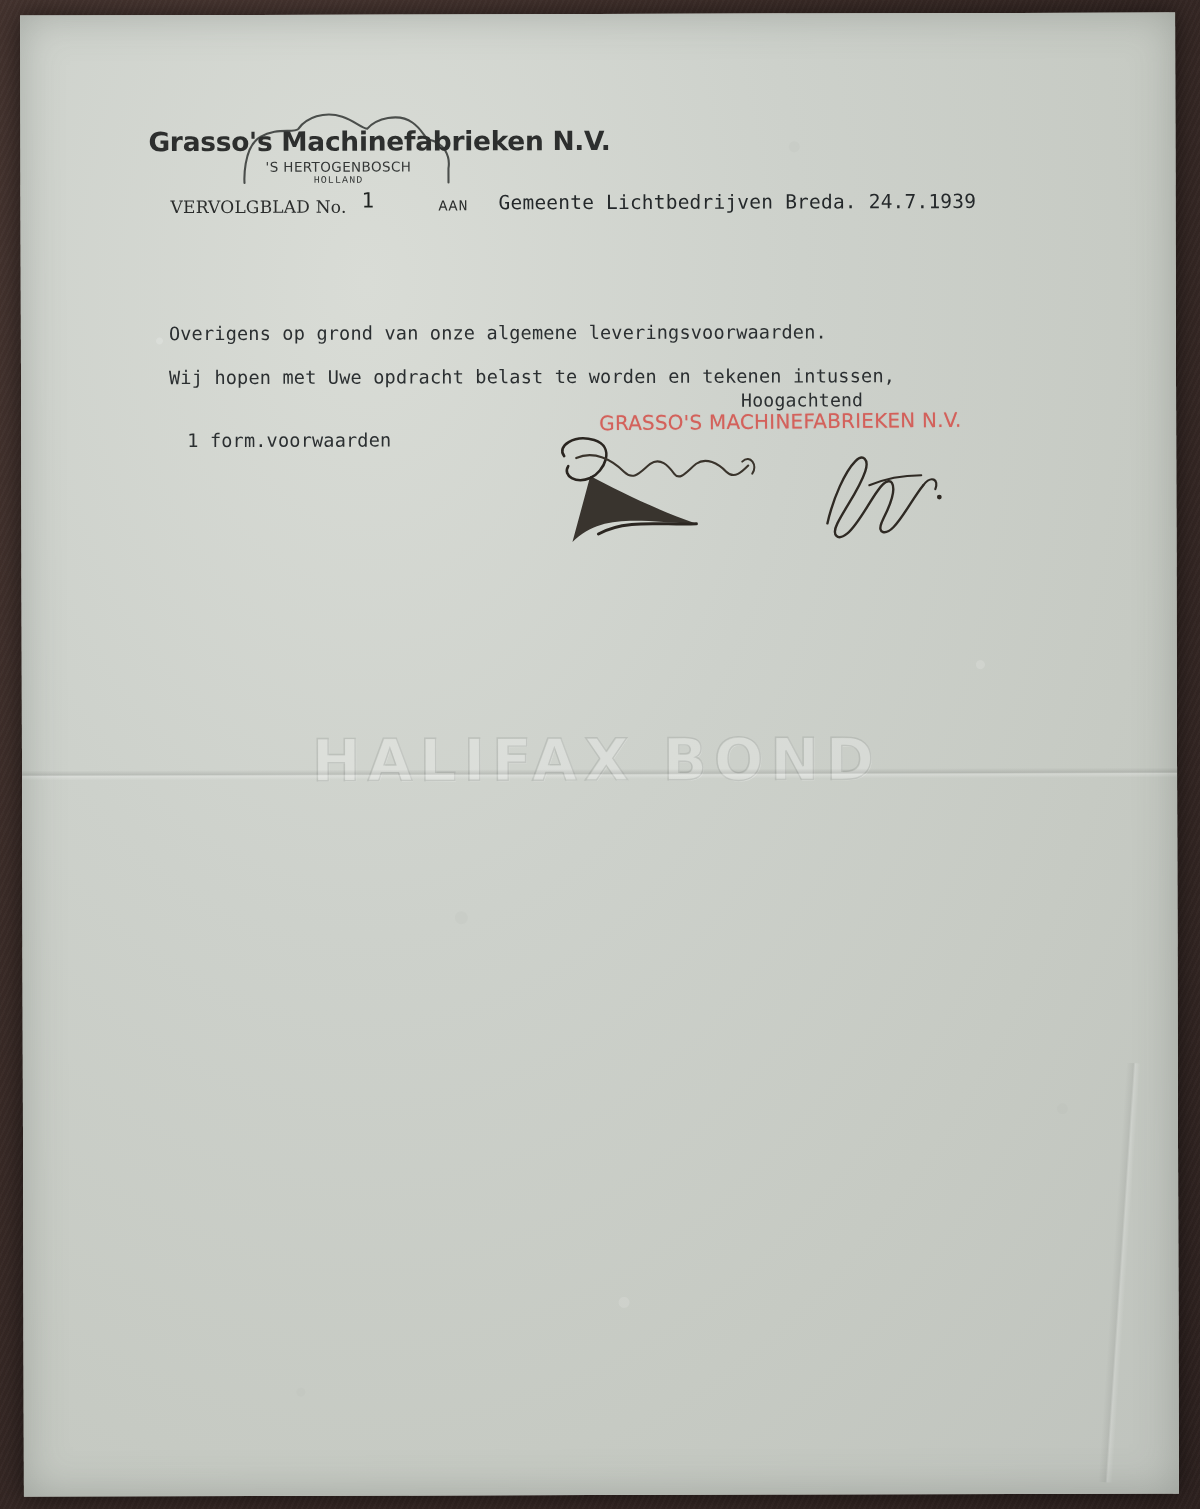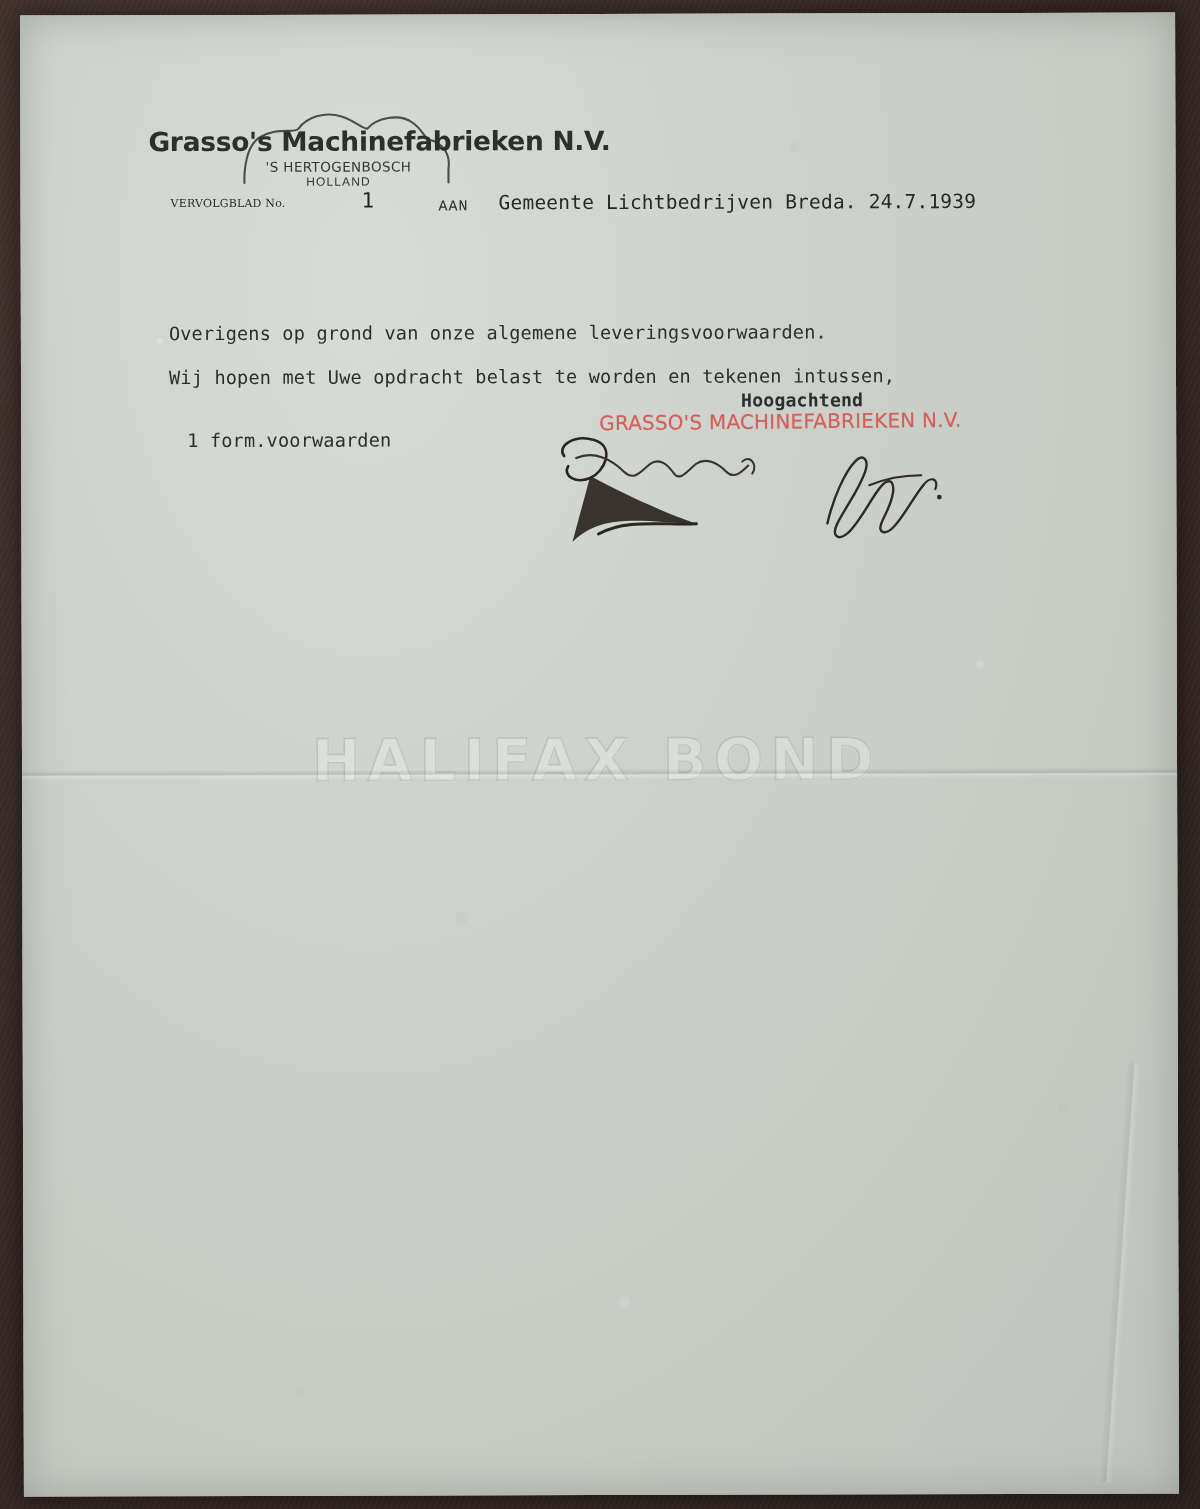--- a/index.html
+++ b/index.html
@@ -127,40 +127,40 @@
     font-size: 13.5px;
     letter-spacing: 0.4px;
     color: #343736;
   }
   .company-country {
     position: absolute;
     left: 0;
     top: 68px;
     width: 380px;
     text-align: center;
-    font-family: Liberation Sans, sans-serif;
-    font-size: 12px;
+    font-family: Liberation Mono, monospace;
+    font-size: 10px;
     letter-spacing: 1.1px;
     color: #343736;
   }
 
   
   .cont-row {
     position: absolute;
     left: 128px;
     top: 178px;
     width: 920px;
     height: 30px;
   }
   .cont-label {
     position: absolute;
     left: 22px;
     top: 4px;
     font-family: "DejaVu Serif", serif;
-    font-size: 11px;
+    font-size: 17px;
     letter-spacing: 0.2px;
     color: #2b2d2c;
   }
   .cont-number {
     position: absolute;
     left: 213px;
     top: -4px;
     font-family: "DejaVu Sans Mono", monospace;
     font-size: 21px;
     color: #1f2321;
@@ -188,21 +188,21 @@
   
   .typed {
     font-family: "DejaVu Sans Mono", monospace;
     font-size: 18.6px;
     letter-spacing: 0.15px;
     color: #2b2f31;
     white-space: nowrap;
   }
   .body-line-1 { position: absolute; left: 148px; top: 308px; }
   .body-line-2 { position: absolute; left: 148px; top: 352px; }
-  .closing-word { position: absolute; left: 720px; top: 376px; font-size: 18.2px; font-weight: bold; }
+  .closing-word { position: absolute; left: 720px; top: 376px; font-size: 18.2px; }
   .enclosure { position: absolute; left: 166px; top: 415px; }
 
   
   .red-stamp {
     position: absolute;
     left: 578px;
     top: 396px;
     font-family: "DejaVu Sans", sans-serif;
     font-size: 20px;
     font-weight: 500;

